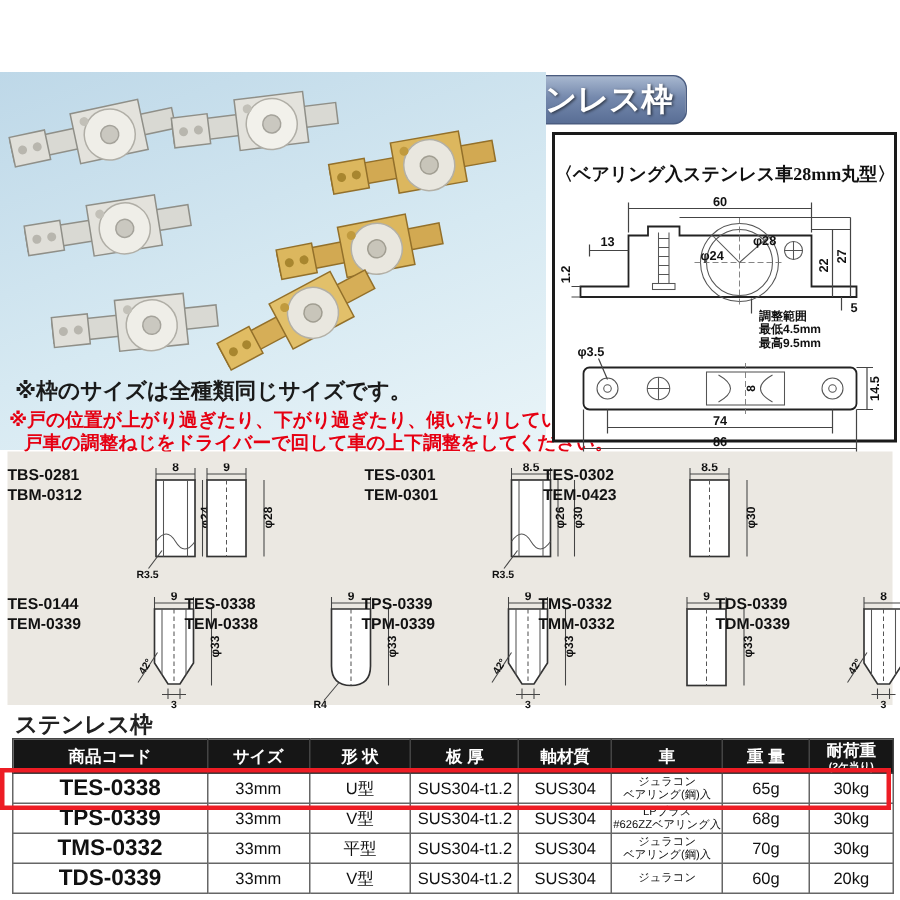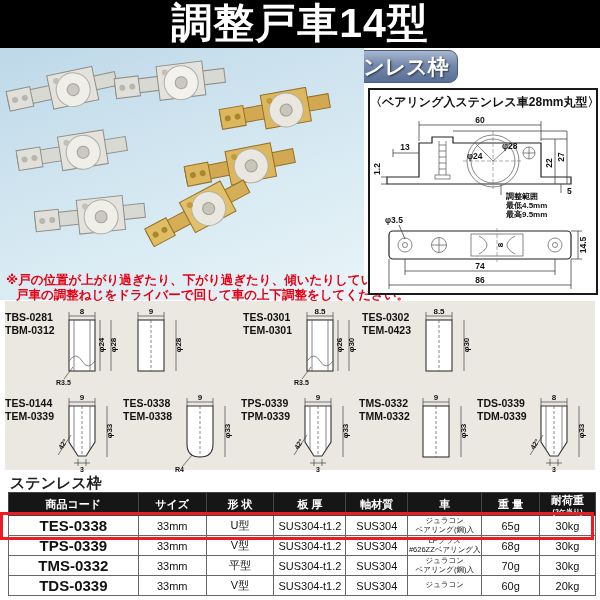--- a/index.html
+++ b/index.html
@@ -19,37 +19,37 @@
 
   
   .photo-panel{position:absolute;left:0;top:48px;width:364px;height:252px;
                background:linear-gradient(160deg,#bed8e8 0%,#d6e9f2 55%,#e9f4f8 100%);}
   .note1{position:absolute;left:10px;top:203px;font-size:14.5px;font-weight:bold;color:#1a1a1a;white-space:nowrap;}
   .note2{position:absolute;left:6px;top:225px;font-size:12.5px;font-weight:bold;color:#e60012;line-height:14.5px;white-space:nowrap;}
   .note2 .indent{padding-left:10px;}
 
   
   .drawing-box{position:absolute;left:368px;top:88px;width:230px;height:207px;background:#fff;border:2px solid #1a1a1a;}
-  .drawing-title{font-size:12px;font-weight:bold;text-align:center;margin-top:4px;white-space:nowrap;color:#111;}
+  .drawing-title{font-size:12px;font-weight:bold;text-align:center;margin-top:18px;white-space:nowrap;color:#111;font-family:Liberation Serif, serif;}
   .drawing-box svg{display:block;margin:2px auto 0 auto;}
   .dline{stroke:#444;stroke-width:0.8;fill:none;}
   .oline{stroke:#222;stroke-width:1.2;fill:#fff;}
   .thin{stroke:#555;stroke-width:0.7;fill:none;}
   .cdash{stroke:#777;stroke-width:0.6;fill:none;stroke-dasharray:4,2;}
   .dt{font-size:8.5px;fill:#111;font-weight:bold;}
   .dts{font-size:8px;fill:#111;font-weight:bold;}
 
   
   .shapes-panel{position:absolute;left:5px;top:301px;width:590px;height:169px;background:#ebe8e2;}
   .srow{display:flex;}
   .circle-cell{width:102px;display:flex;align-items:flex-start;justify-content:center;padding-top:18px;}
   .shape-circle{width:62px;height:62px;border-radius:50%;color:#fff;font-size:14.5px;font-weight:bold;
                 display:flex;align-items:center;justify-content:center;letter-spacing:0px;
                 background:radial-gradient(circle at 35% 30%,#c8332e 0%,#a31a18 70%,#8c1210 100%);}
-  .shape-cell{display:flex;padding-top:8px;}
+  .shape-cell{display:flex;padding-top:8px;gap:35px;}
   .row1 .shape-cell{width:119px;}
   .row2 .shape-cell{width:118px;}
   .codes{width:50px;font-size:10.5px;font-weight:bold;line-height:12.5px;padding-top:2px;color:#111;white-space:nowrap;}
   svg.fig{flex:0 0 auto;}
   .fig .body{fill:#fff;stroke:#333;stroke-width:1.1;}
   .fig .inner{fill:none;stroke:#555;stroke-width:0.7;}
   .fig .dim{stroke:#444;stroke-width:0.7;fill:none;}
   .fig .t{font-size:8px;fill:#111;font-weight:bold;}
   .fig .ts{font-size:7px;}
 
@@ -61,23 +61,20 @@
   .spec td{background:#fff;border:1px solid #666;text-align:center;font-size:11px;color:#111;height:20px;padding:0;}
   .spec td.code{font-size:15px;font-weight:bold;}
   .spec td.wheel div{font-size:7.5px;line-height:8.5px;}
   .hl-border{position:absolute;left:0;top:512px;width:594px;height:28px;border:3px solid #ed1c24;pointer-events:none;}
 </style>
 </head>
 <body>
 
 <div class="page">
 
-  <header class="titlebar">
-    <h1>調整戸車14型</h1>
-  </header>
 
   <div class="badge stainless">ステンレス枠</div>
 
   <div class="photo-panel">
     <svg width="364" height="200" viewBox="0 0 364 200">
 
       <g transform="translate(62,42) rotate(-12)">
         <rect x="-55" y="-7" width="110" height="14" fill="#d9d9d3" stroke="#8f8f88"></rect>
         <rect x="-55" y="-10" width="24" height="20" fill="#e0dfd9" stroke="#8f8f88"></rect>
         <circle cx="-48" cy="0" r="3" fill="#b8b6ae"></circle>
@@ -147,20 +144,21 @@
         <rect x="-55" y="-7" width="110" height="14" fill="#d6ae57" stroke="#93702a"></rect>
         <rect x="-55" y="-10" width="24" height="20" fill="#e0bc63" stroke="#93702a"></rect>
         <circle cx="-48" cy="0" r="3" fill="#a8862f"></circle>
           <circle cx="-38" cy="0" r="3" fill="#a8862f"></circle>
         <rect x="-12" y="-17" width="46" height="34" fill="#e2c06a" stroke="#93702a"></rect>
         <circle cx="11" cy="2" r="17" fill="#e9e7df" stroke="#b3b0a6"></circle>
         <circle cx="11" cy="2" r="6" fill="#c8c5ba" stroke="#a19e92"></circle>
         <circle cx="-4" cy="-10" r="3" fill="#c09a3e"></circle>
       </g>
     </svg>
+    <div class="note1">※枠のサイズは全種類同じサイズです。</div>
     <div class="note2">
       <div>※戸の位置が上がり過ぎたり、下がり過ぎたり、傾いたりしている場合は、</div>
       <div class="indent">戸車の調整ねじをドライバーで回して車の上下調整をしてください。</div>
     </div>
   </div>
 
   <div class="drawing-box">
     <div class="drawing-title">〈ベアリング入ステンレス車28mm丸型〉</div>
     <svg width="222" height="182" viewBox="0 0 216 182">
 

